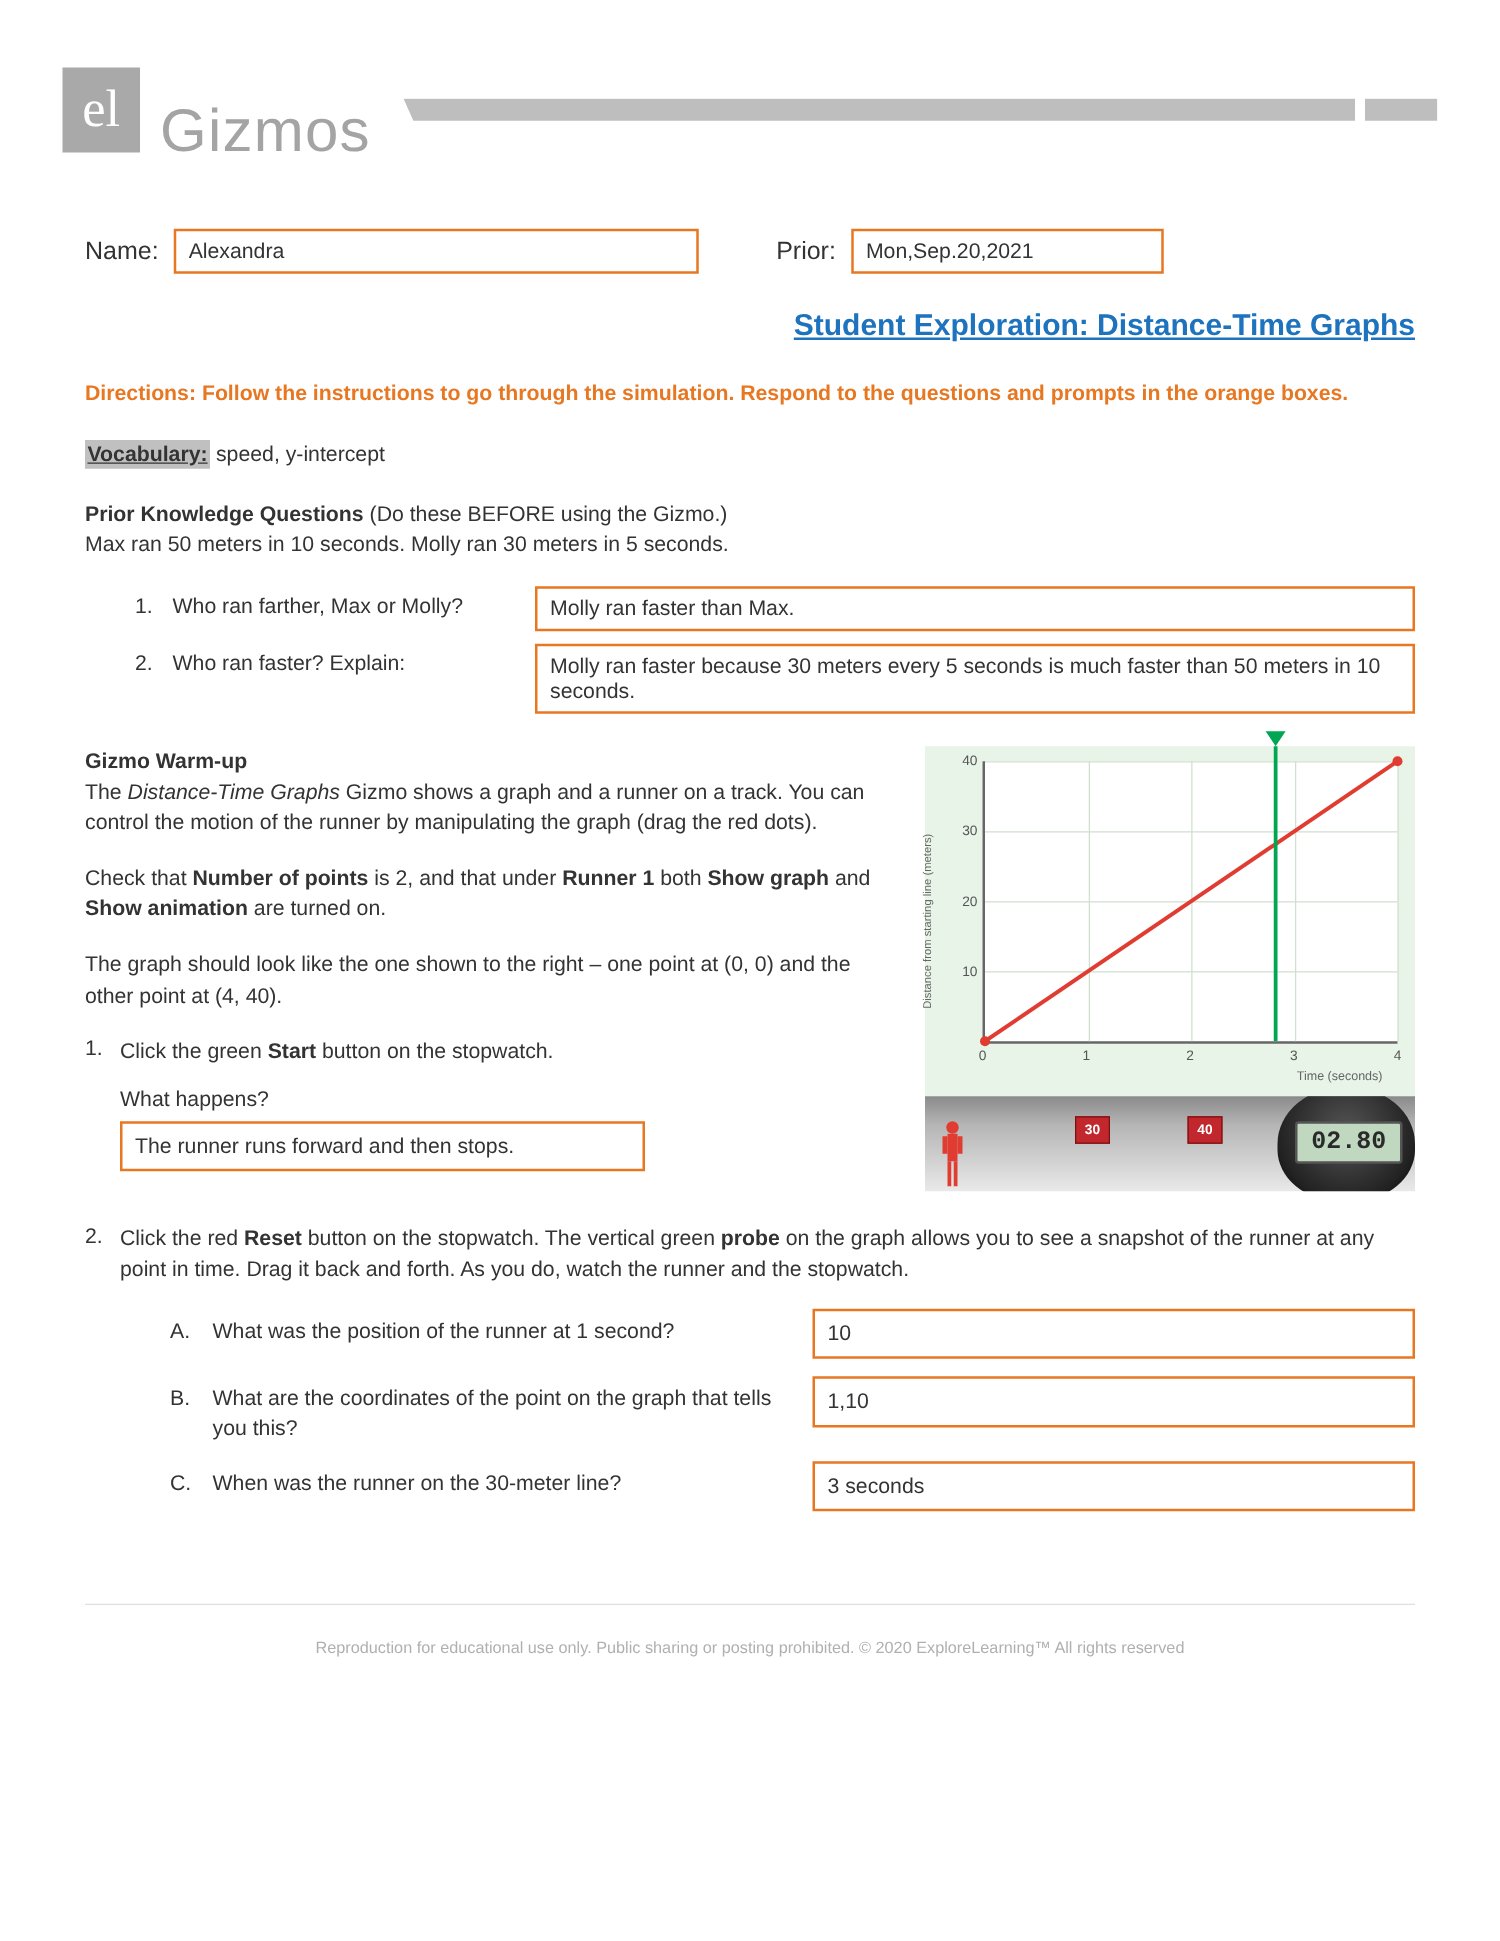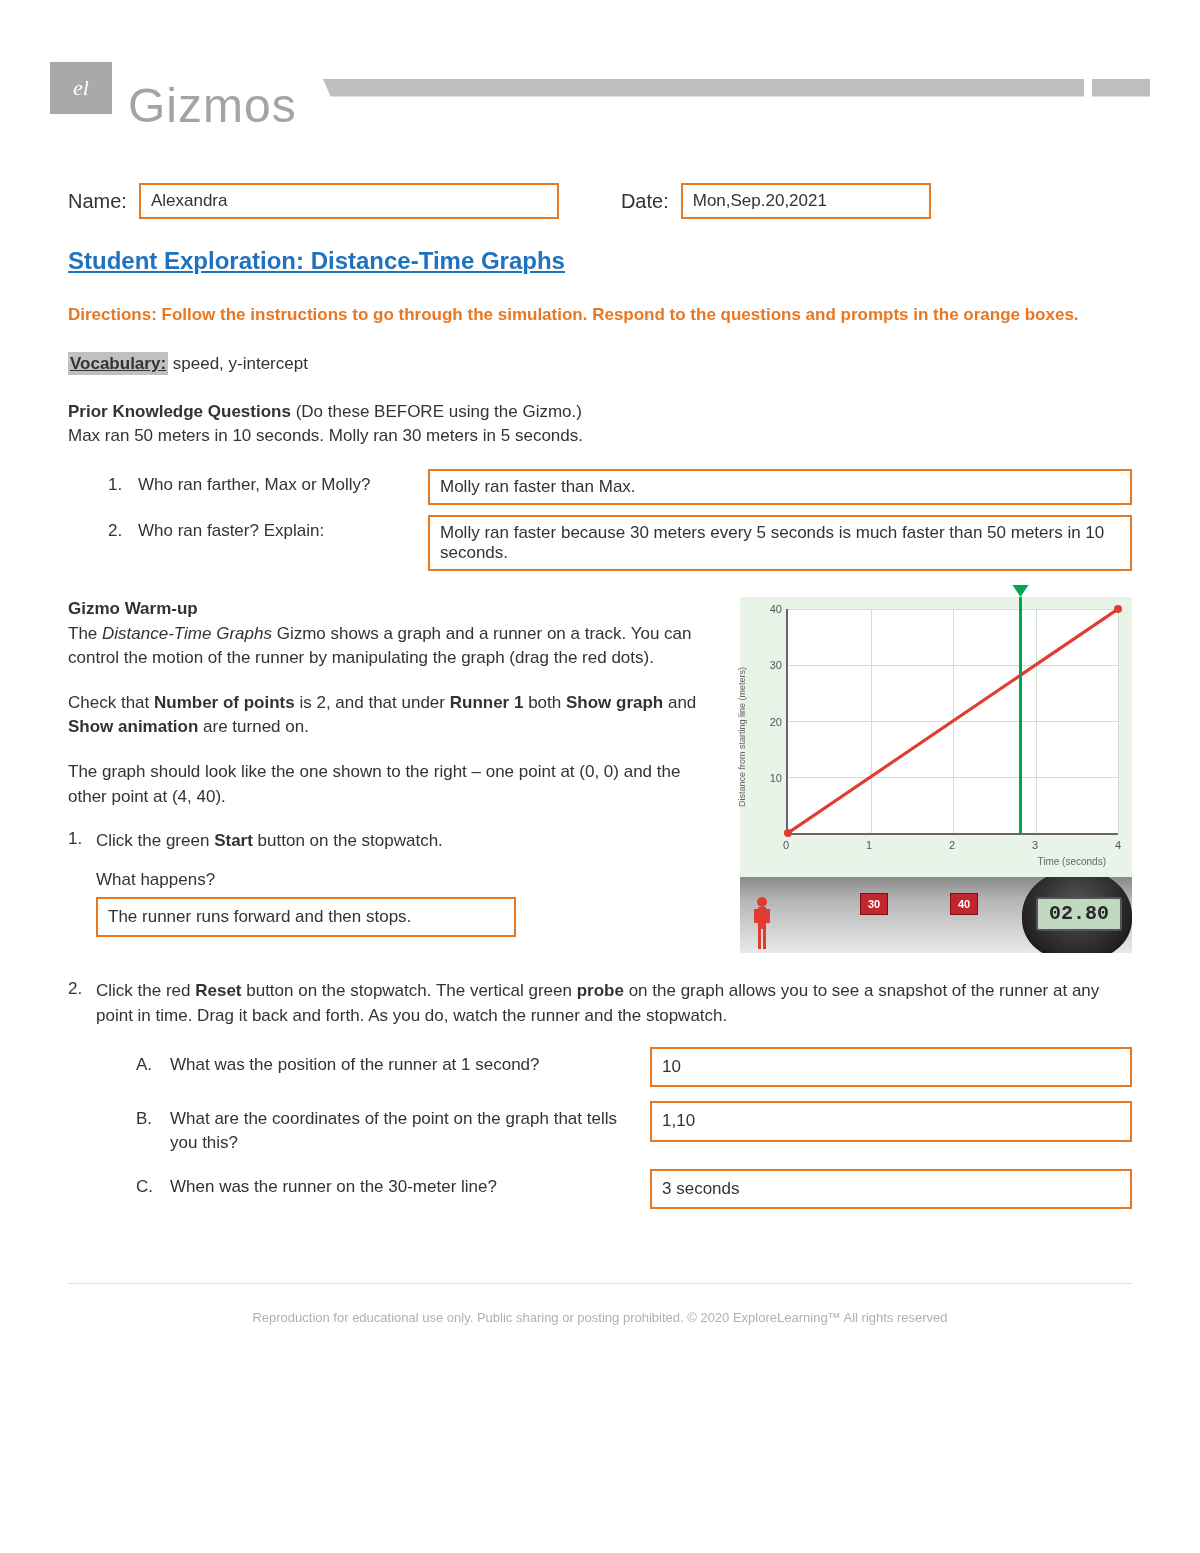--- a/index.html
+++ b/index.html
@@ -20,29 +20,28 @@
   }
 
   
   .header {
     display: flex;
     align-items: center;
     padding: 42px 0 0 50px;
   }
   .logo-box {
     width: 62px;
-    height: 52px;
+    height: 68px;
     background: #A9A9A9;
     display: flex;
     align-items: center;
     justify-content: center;
     color: #fff;
-    font-style: italic;
     font-family: Georgia, serif;
-    font-size: 22px;
+    font-size: 42px;
   }
   .brand {
     margin-left: 16px;
     font-size: 48px;
     color: #A4A4A4;
     font-weight: 400;
     letter-spacing: 1px;
     margin-top: 36px;
   }
   .header-rule {
@@ -71,21 +70,21 @@
     font-size: 17px;
     color: #333;
     background: #fff;
     box-sizing: border-box;
   }
   .name-input { flex: 0 0 420px; }
   .date-label { margin-left: 50px; }
   .date-input { flex: 0 0 250px; }
 
   .title {
-    text-align: left;
+    text-align: right;
     color: #1E73BE;
     font-size: 24px;
     font-weight: bold;
     text-decoration: underline;
     margin: 28px 0;
   }
 
   .directions {
     color: #E87722;
     font-weight: bold;
@@ -291,21 +290,21 @@
       <span>el</span>
     </div>
     <div class="brand">Gizmos</div>
     <div class="header-rule"></div>
   </div>
 
   <div class="content">
     <div class="name-date-row">
       <span class="label">Name:</span>
       <div class="orange-box name-input">Alexandra</div>
-      <span class="label date-label">Date:</span>
+      <span class="label date-label">Prior:</span>
       <div class="orange-box date-input">Mon,Sep.20,2021</div>
     </div>
 
     <div class="title">Student Exploration: Distance-Time Graphs</div>
 
     <div class="directions">Directions: Follow the instructions to go through the simulation. Respond to the questions and prompts in the orange boxes.</div>
 
     <div class="vocab-line">
       <span class="vocab-label">Vocabulary:</span><span> speed, y-intercept</span>
     </div>

